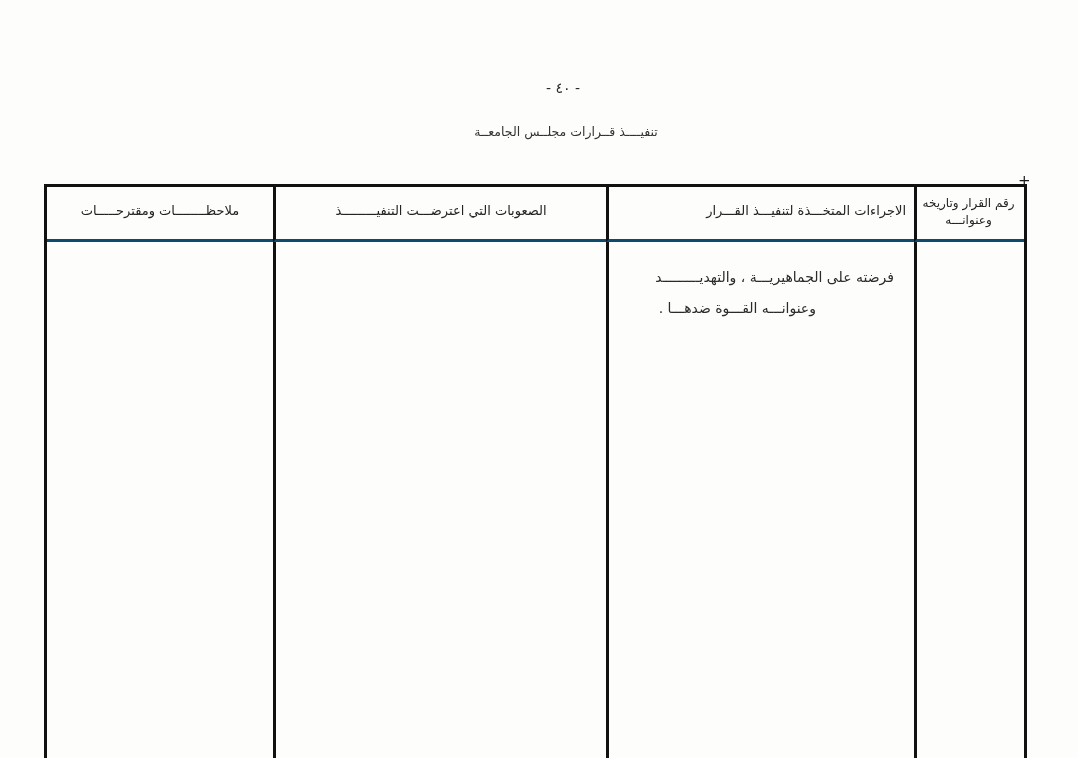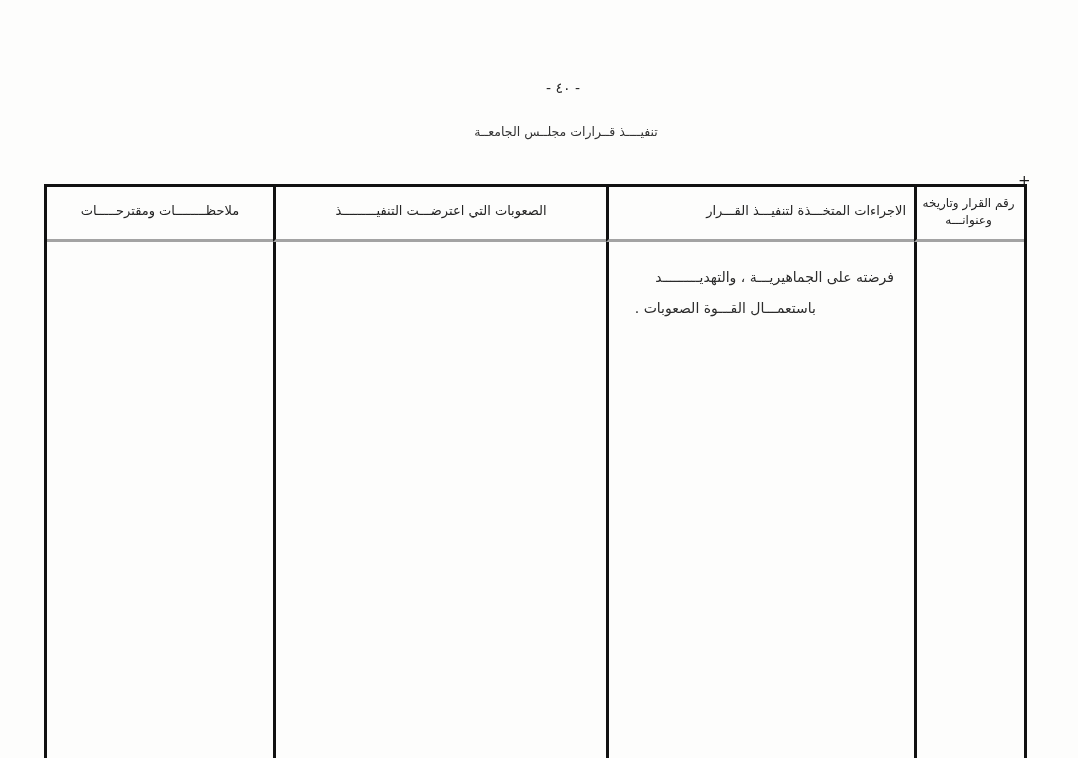--- a/index.html
+++ b/index.html
@@ -61,21 +61,21 @@
     background: transparent;
   }
   .cell {
     box-sizing: border-box;
     overflow: hidden;
   }
   .v-div {
     border-left: 3px solid #111;
   }
   .hcell {
-    border-bottom: 3px solid #a3a3a3;
+    border-bottom: 3px solid #0c4a6e;
     font-size: 13px;
     padding-top: 16px;
     text-align: center;
     direction: rtl;
   }
   .hcell-decision {
     font-size: 12px;
     line-height: 17px;
     padding-top: 8px;
     padding-right: 6px;
@@ -127,21 +127,21 @@
     <div class="cell hcell hcell-actions v-div">الاجراءات المتخـــذة  لتنفيـــذ القـــرار</div>
 
     <div class="cell hcell v-div">الصعوبات التي اعترضـــت   التنفيـــــــــذ</div>
 
     <div class="cell hcell">ملاحظــــــــات ومقترحـــــات</div>
 
     <div class="cell bcell v-div"></div>
 
     <div class="cell bcell bcell-actions v-div">
       <div class="actions-line-1">فرضته على الجماهيريـــة ، والتهديـــــــــد</div>
-      <div class="actions-line-2">باستعمـــال القـــوة الصعوبات .</div>
+      <div class="actions-line-2">وعنوانـــه القـــوة ضدهـــا .</div>
     </div>
 
     <div class="cell bcell v-div"></div>
 
     <div class="cell bcell"></div>
 
   </div>
 
 </div>
 

